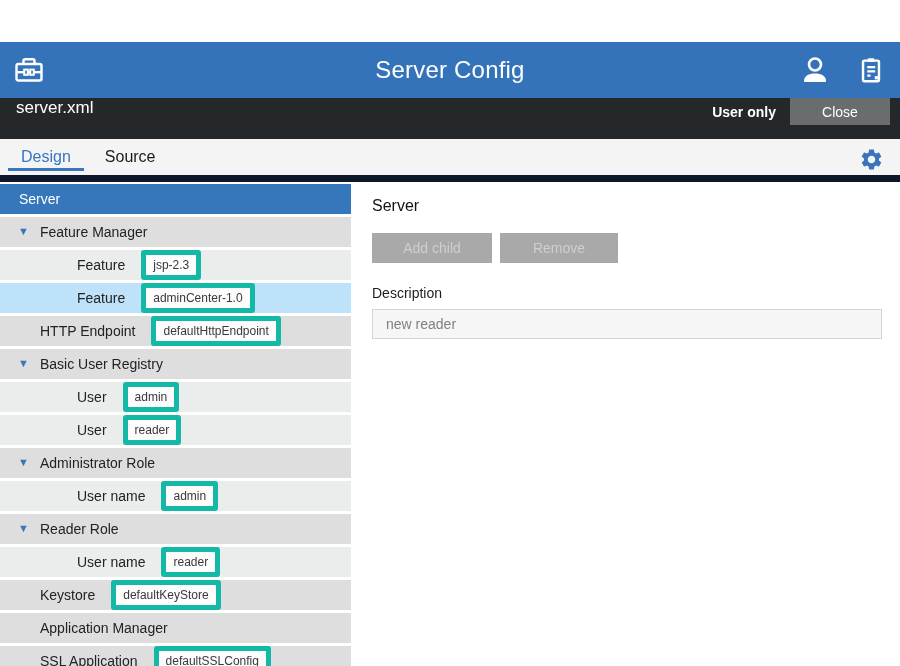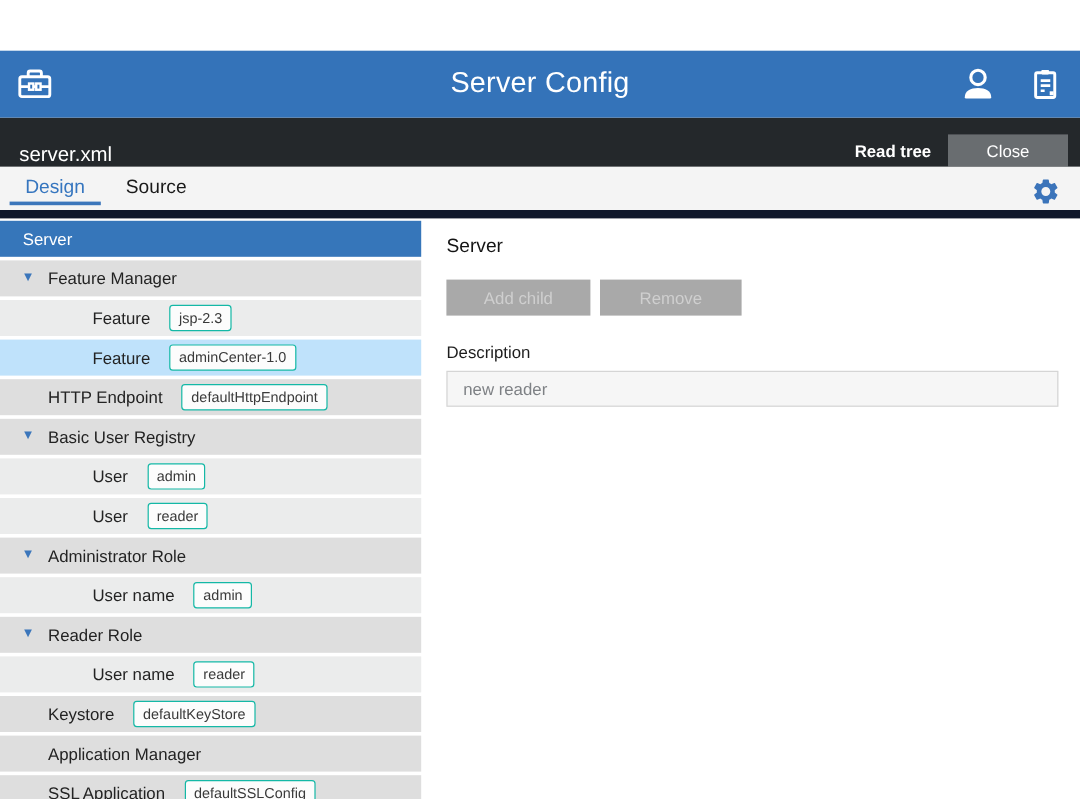--- a/index.html
+++ b/index.html
@@ -17,21 +17,21 @@
   }
   .app-header .title {
     position:absolute; left:0; right:0; text-align:center;
     color:#ffffff; font-size:24px; font-weight:400; letter-spacing:.2px;
   }
   .hdr-icon { width:34px; height:34px; display:flex; align-items:center; justify-content:center; cursor:pointer; }
   .hdr-right { margin-left:auto; display:flex; align-items:center; gap:22px; z-index:1; }
 
   
   .file-bar {
-    height:41px; background:#24282b; display:flex; align-items:flex-end;
+    height:41px; background:#24282b; display:flex; align-items:flex-start;
     padding:0 10px 0 16px; flex-shrink:0;
   }
   .file-bar .filename { color:#ffffff; font-size:17px; }
   .file-bar .right { margin-left:auto; display:flex; align-items:center; gap:14px; }
   .read-only { color:#ffffff; font-size:14px; font-weight:700; }
   .close-btn {
     width:100px; height:27px; background:#696d70; border:none; color:#ffffff;
     font-size:14px; font-family:inherit; cursor:pointer;
   }
 
@@ -67,21 +67,21 @@
   .tree-row.selected    { background:#3676ba; color:#ffffff; }
   .tree-row.highlighted { background:#bfe2fb; }
   .tree-row .expander {
     position:absolute; left:18px; top:50%; transform:translateY(-54%);
     color:#3b76bb; font-size:11px; line-height:1;
   }
   .tree-row .row-label.d0 { padding-left:19px; }
   .tree-row .row-label.d1 { padding-left:40px; }
   .tree-row .row-label.d2 { padding-left:77px; }
   .row-badge {
-    margin-left:16px; background:#fcfcfc; border:1px solid #14b8a6; border-radius:3px;
+    margin-left:16px; background:#fcfcfc; border:5px solid #14b8a6; border-radius:3px;
     padding:3px 7px; font-size:12px; color:#3a3a3a; line-height:1.2; white-space:nowrap;
   }
   .tree-filler { flex:1; background:#e3e4e4; }
 
   
   .detail-panel { flex:1; background:#ffffff; padding:15px 19px 0 21px; }
   .detail-title { font-size:16px; color:#141414; }
   .detail-instruction { font-size:14px; color:#2a2a2a; margin-top:8px; }
   .btn-row { margin-top:18px; display:flex; gap:8px; }
   .gray-btn {
@@ -129,21 +129,21 @@
           <path d="M12 13 H20.5 M12 17.5 H20.5 M12 22 H15.5" stroke="#ffffff" stroke-width="2.4"></path>
           <rect x="20" y="22.5" width="3.5" height="3.5" fill="#ffffff"></rect>
         </svg>
       </div>
     </div>
   </div>
 
   <div class="file-bar">
     <span class="filename">server.xml</span>
     <div class="right">
-      <span class="read-only">Read tree</span>
+      <span class="read-only">User only</span>
       <button class="close-btn">Close</button>
     </div>
   </div>
 
   <div class="tab-bar">
     <div class="tab active">Design</div>
     <div class="tab">Source</div>
     <div class="gear">
       <svg width="25" height="25" viewBox="0 0 24 24" fill="#3b74ba">
         <path d="M19.14,12.94c0.04-0.3,0.06-0.61,0.06-0.94c0-0.32-0.02-0.64-0.07-0.94l2.03-1.58c0.18-0.14,0.23-0.41,0.12-0.61 l-1.92-3.32c-0.12-0.22-0.37-0.29-0.59-0.22l-2.39,0.96c-0.5-0.38-1.03-0.7-1.62-0.94L14.4,2.81c-0.04-0.24-0.24-0.41-0.48-0.41 h-3.84c-0.24,0-0.43,0.17-0.47,0.41L9.25,5.35C8.66,5.59,8.12,5.92,7.63,6.29L5.24,5.33c-0.22-0.08-0.47,0-0.59,0.22L2.74,8.87 C2.62,9.08,2.66,9.34,2.86,9.48l2.03,1.58C4.84,11.36,4.8,11.69,4.8,12s0.02,0.64,0.07,0.94l-2.03,1.58 c-0.18,0.14-0.23,0.41-0.12,0.61l1.92,3.32c0.12,0.22,0.37,0.29,0.59,0.22l2.39-0.96c0.5,0.38,1.03,0.7,1.62,0.94l0.36,2.54 c0.05,0.24,0.24,0.41,0.48,0.41h3.84c0.24,0,0.44-0.17,0.47-0.41l0.36-2.54c0.59-0.24,1.13-0.56,1.62-0.94l2.39,0.96 c0.22,0.08,0.47,0,0.59-0.22l1.92-3.32c0.12-0.22,0.07-0.47-0.12-0.61L19.14,12.94z M12,15.6c-1.98,0-3.6-1.62-3.6-3.6 s1.62-3.6,3.6-3.6s3.6,1.62,3.6,3.6S13.98,15.6,12,15.6z"></path>

